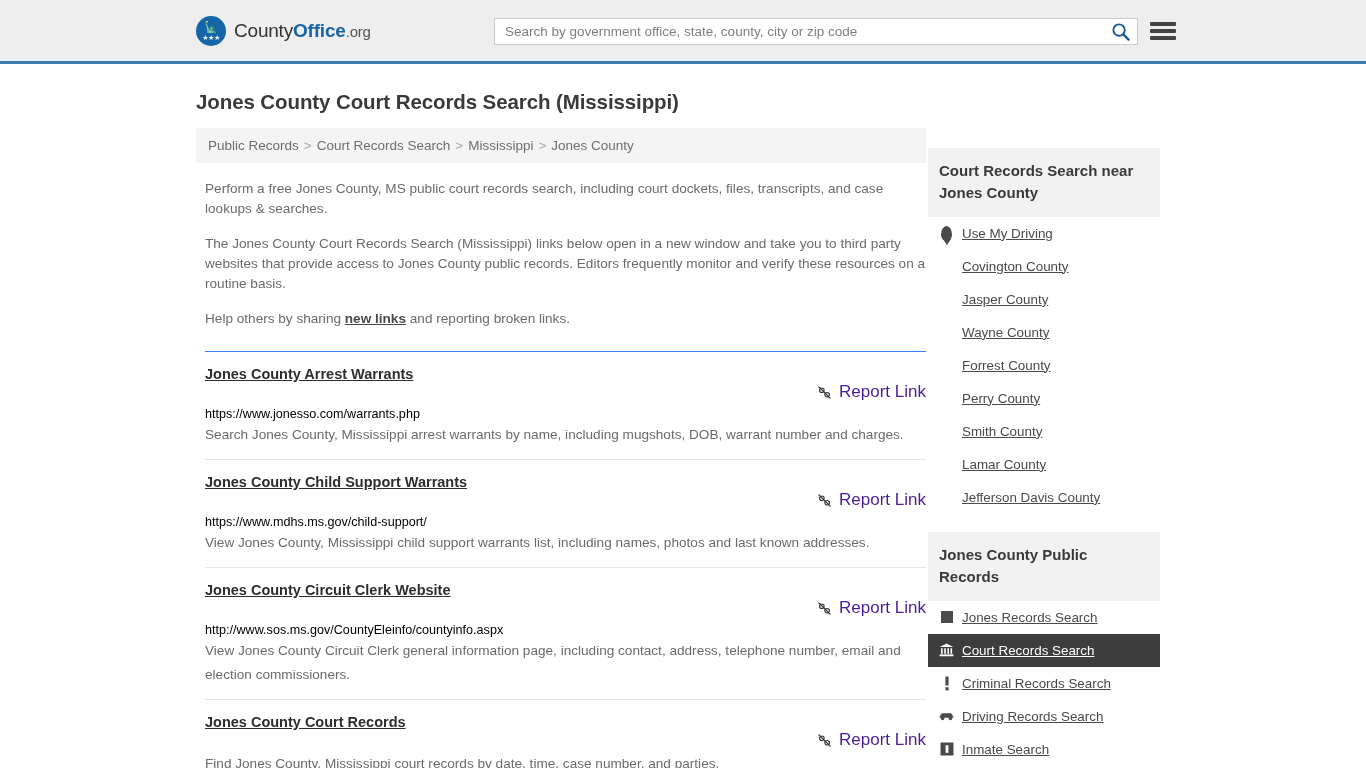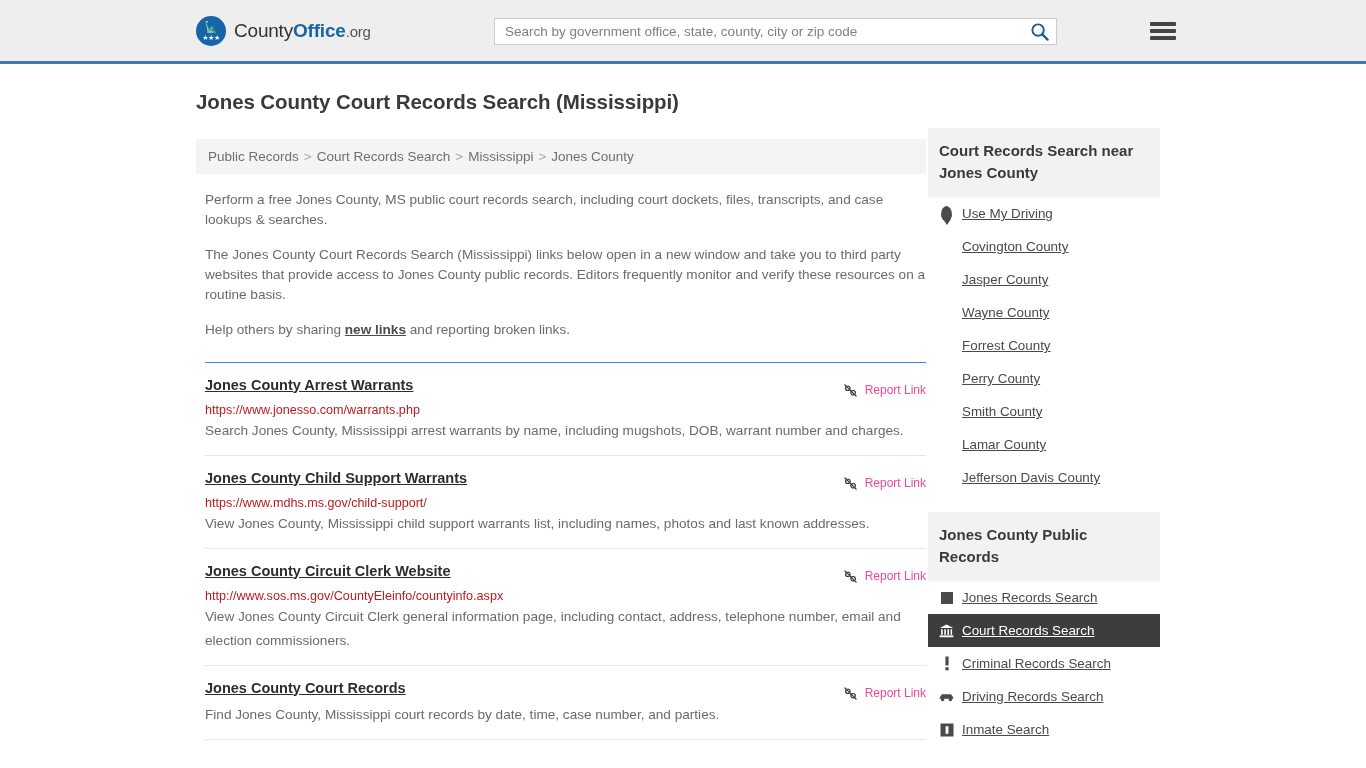--- a/index.html
+++ b/index.html
@@ -58,21 +58,21 @@
     letter-spacing: -0.2px;
     white-space: nowrap;
   }
   .brand-text b { color: #1565a8; font-weight: bold; }
   .brand-text .tld { font-size: 15px; color: #555; }
 
   .search-wrap {
     position: absolute;
     left: 494px;
     top: 18px;
-    width: 563px;
+    width: 644px;
     height: 27px;
     background: #ffffff;
     border: 1px solid #cccccc;
     display: flex;
     align-items: center;
   }
   .search-input {
     flex: 1 1 auto;
     border: none;
     outline: none;
@@ -148,27 +148,27 @@
   .result-head { display: flex; align-items: flex-start; justify-content: space-between; }
   .result-title {
     font-size: 14.5px;
     font-weight: bold;
     color: #2d2d2d;
     text-decoration: underline;
     cursor: pointer;
   }
   .report-link {
     display: flex; align-items: center; gap: 7px;
-    font-size: 12px; color: #ec4899;
+    font-size: 17px; color: #4c1d95;
     cursor: pointer; white-space: nowrap;
-    margin-top: 6px;
+    margin-top: 16px;
   }
   .result-url {
     font-size: 12.6px;
-    color: #b91c1c;
+    color: #000000;
     margin-top: 5px;
   }
   .result-desc {
     font-size: 13.6px;
     line-height: 24px;
     color: #6b6b6b;
     margin-top: 2px;
   }
 
   

